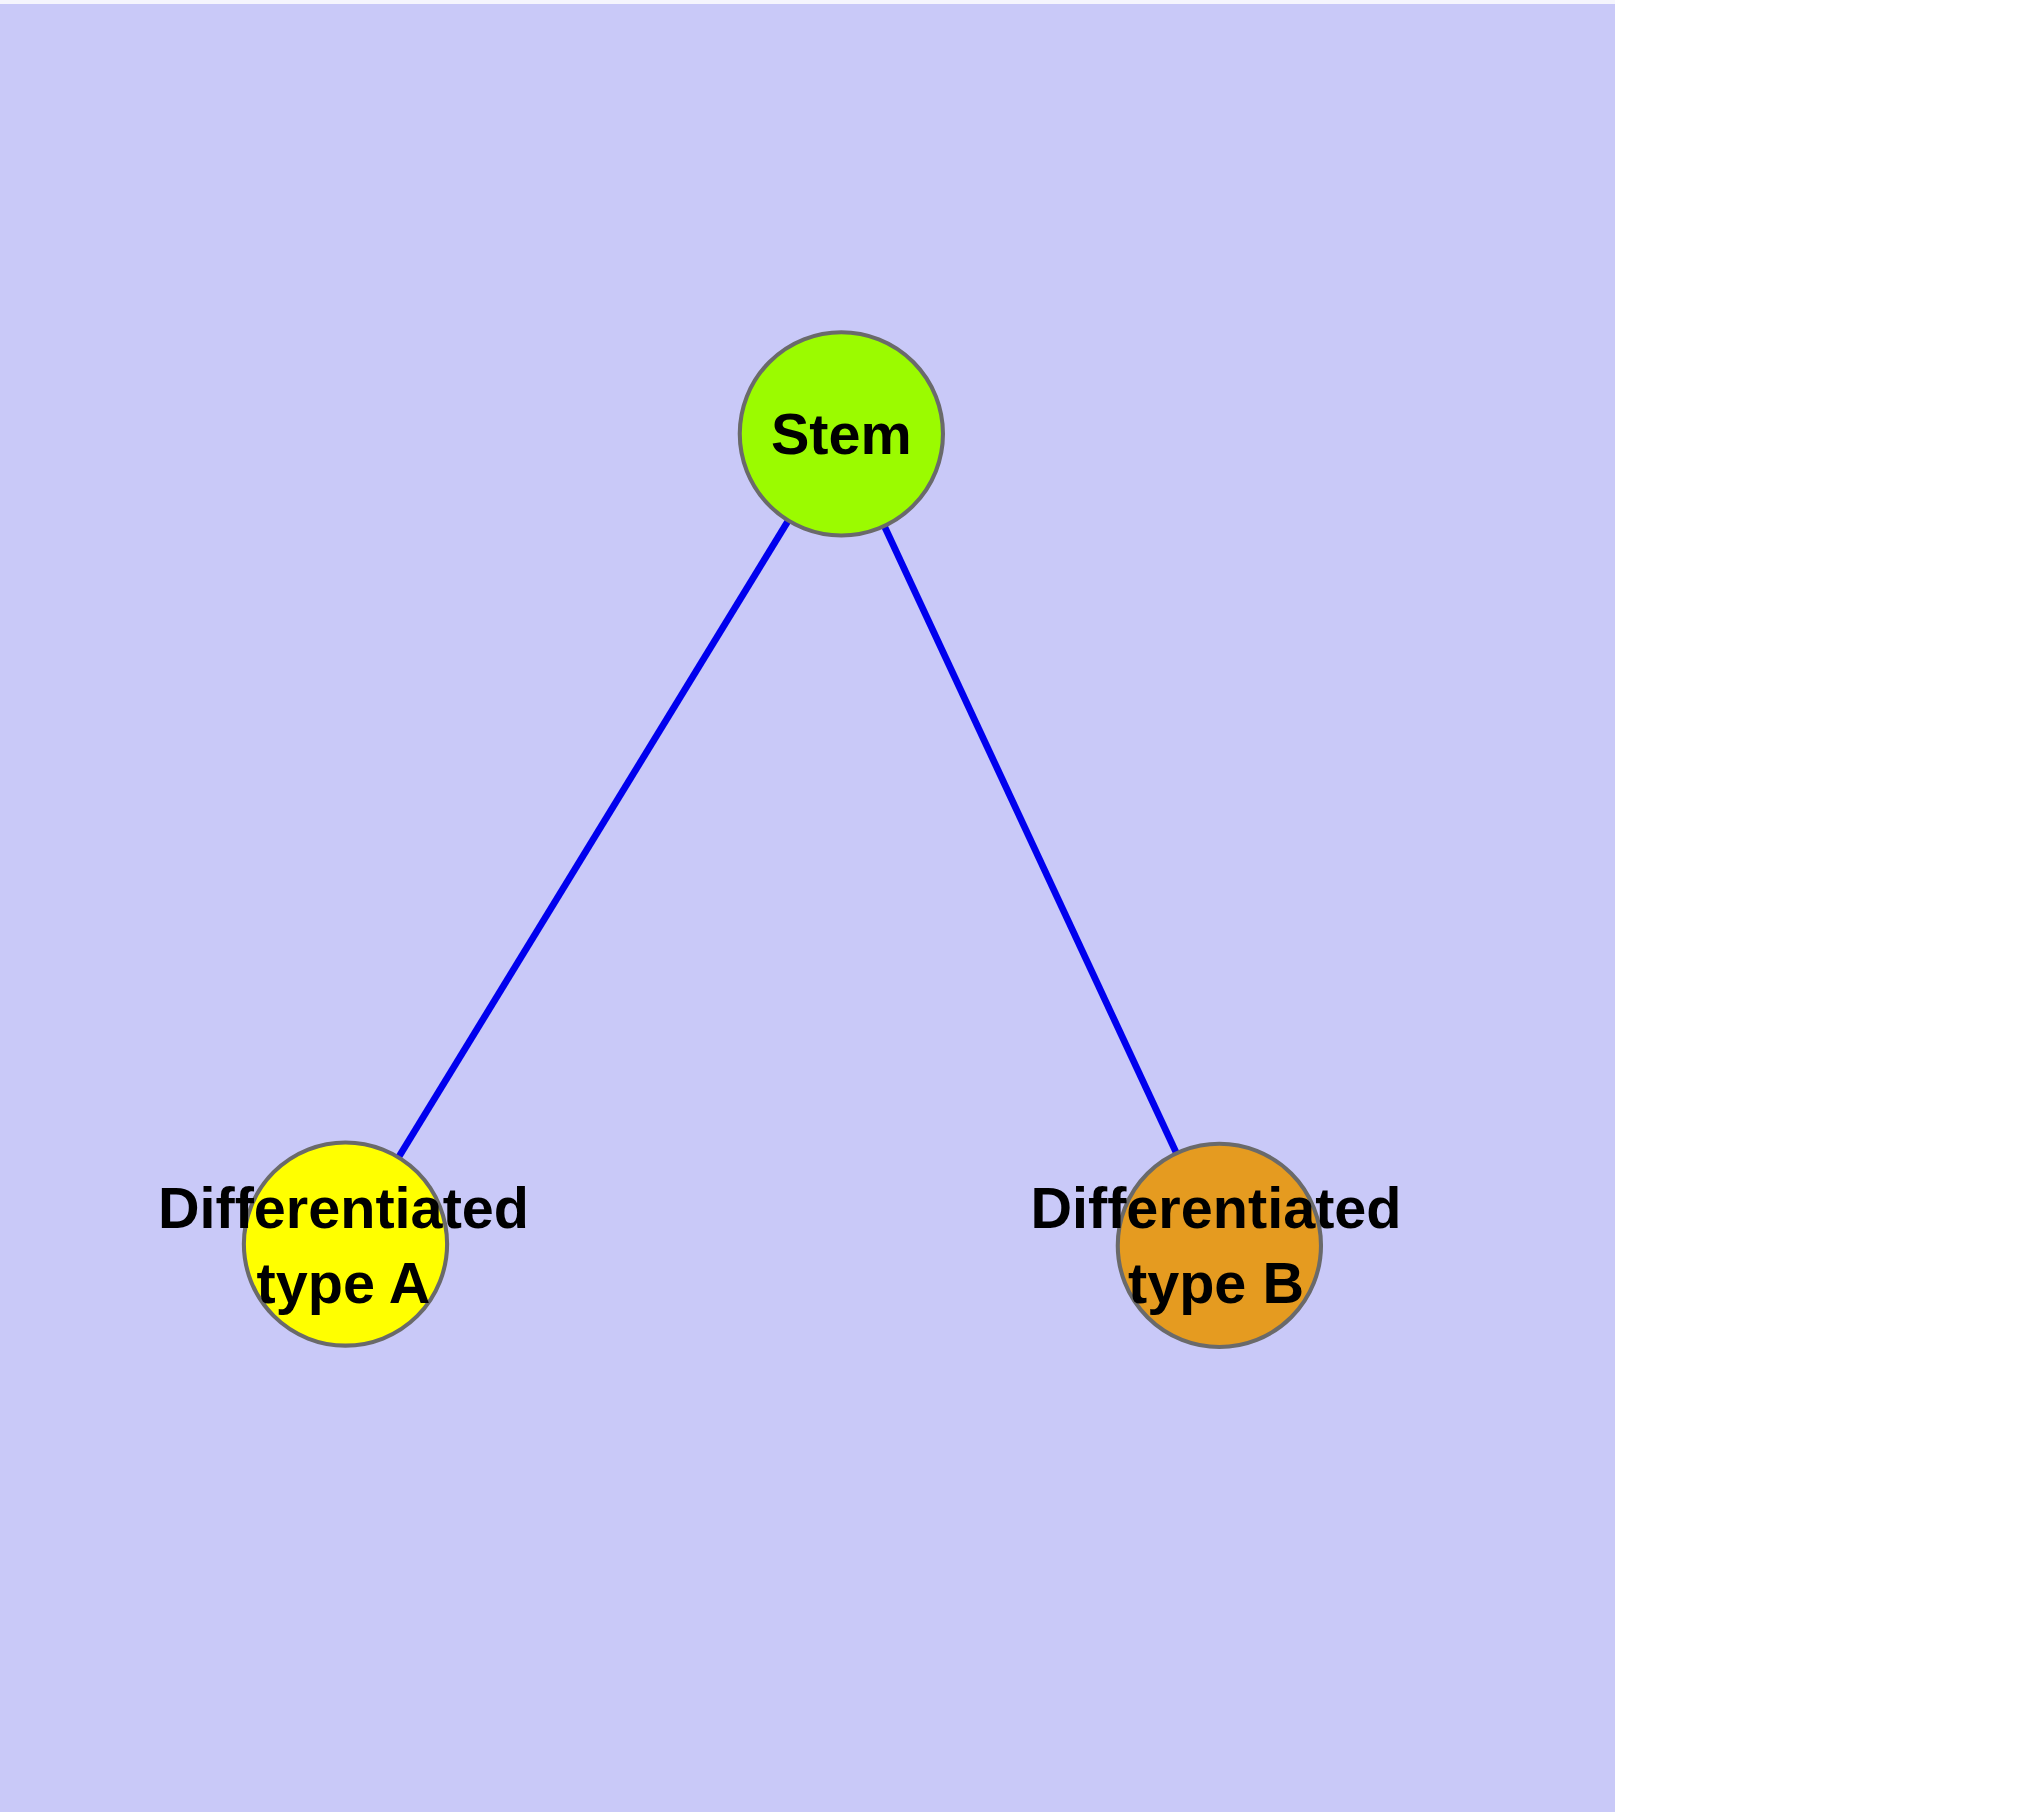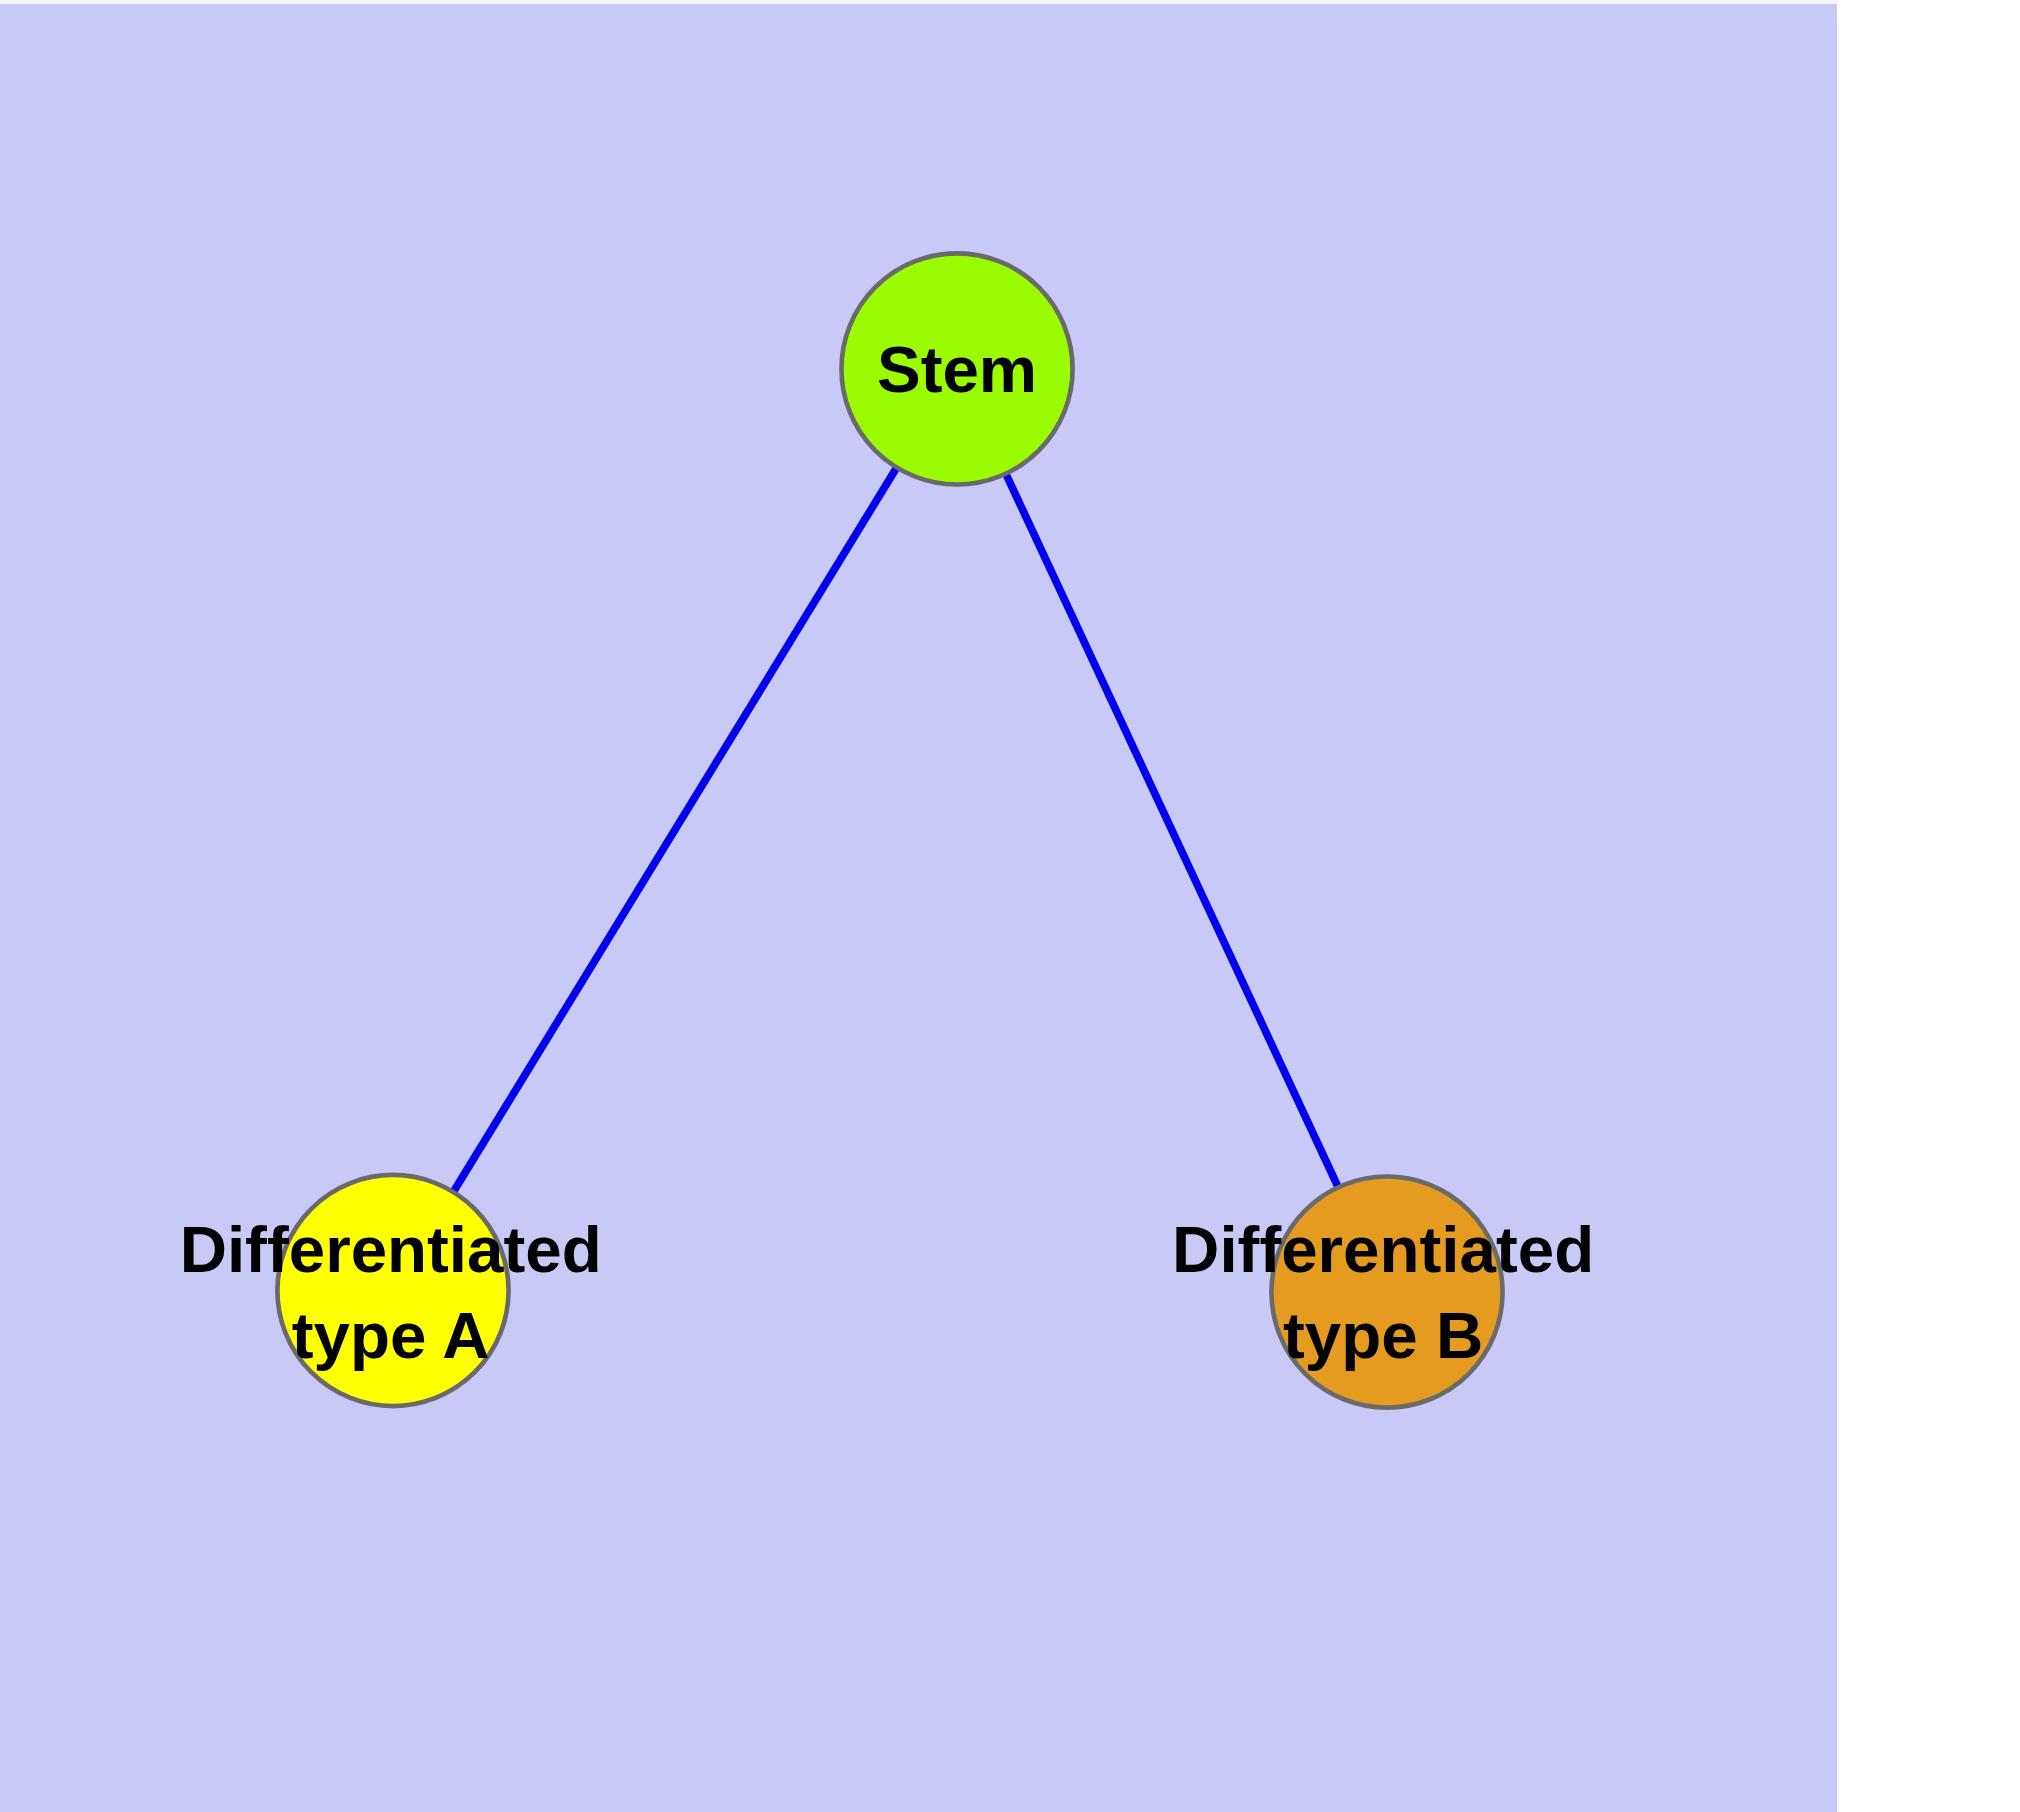--- a/index.html
+++ b/index.html
@@ -2,21 +2,21 @@
 <html style="font-size:13.6px"><head>
 <meta charset="utf-8">
 <style>
   html, body {
     margin: 0;
     padding: 0;
     font-family: "Liberation Sans", sans-serif;
   }
   .page {
     position: relative;
-    width: 1837px;
+    width: 1615px;
     height: 1812px;
     background: #C9C9F8;
     overflow: hidden;
   }
   .top-strip {
     position: absolute;
     top: 0; left: 0;
     width: 100%;
     height: 4.2px;
     background: #F5F5FD;

